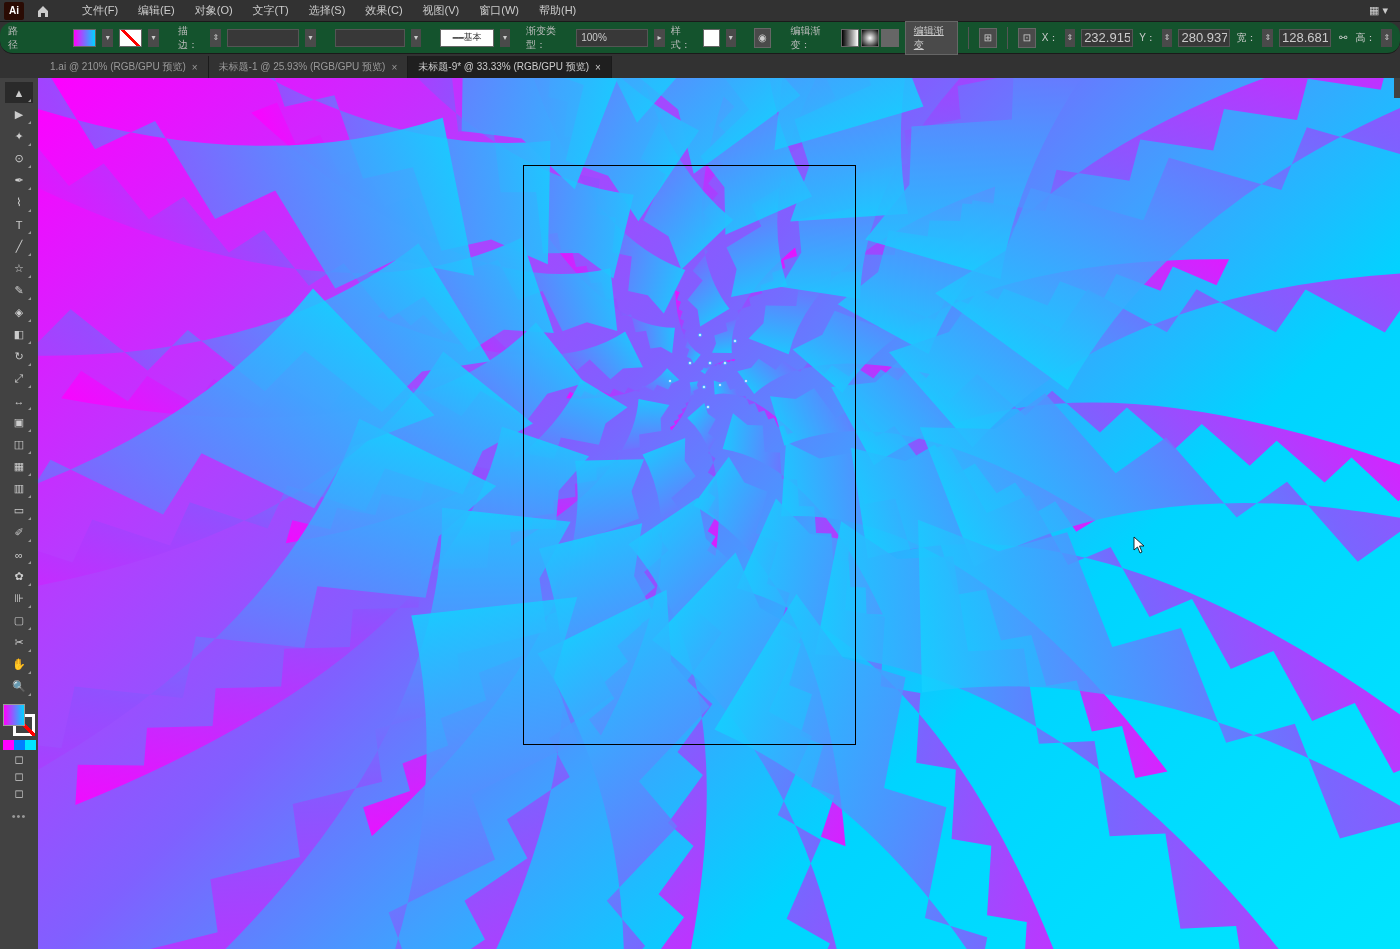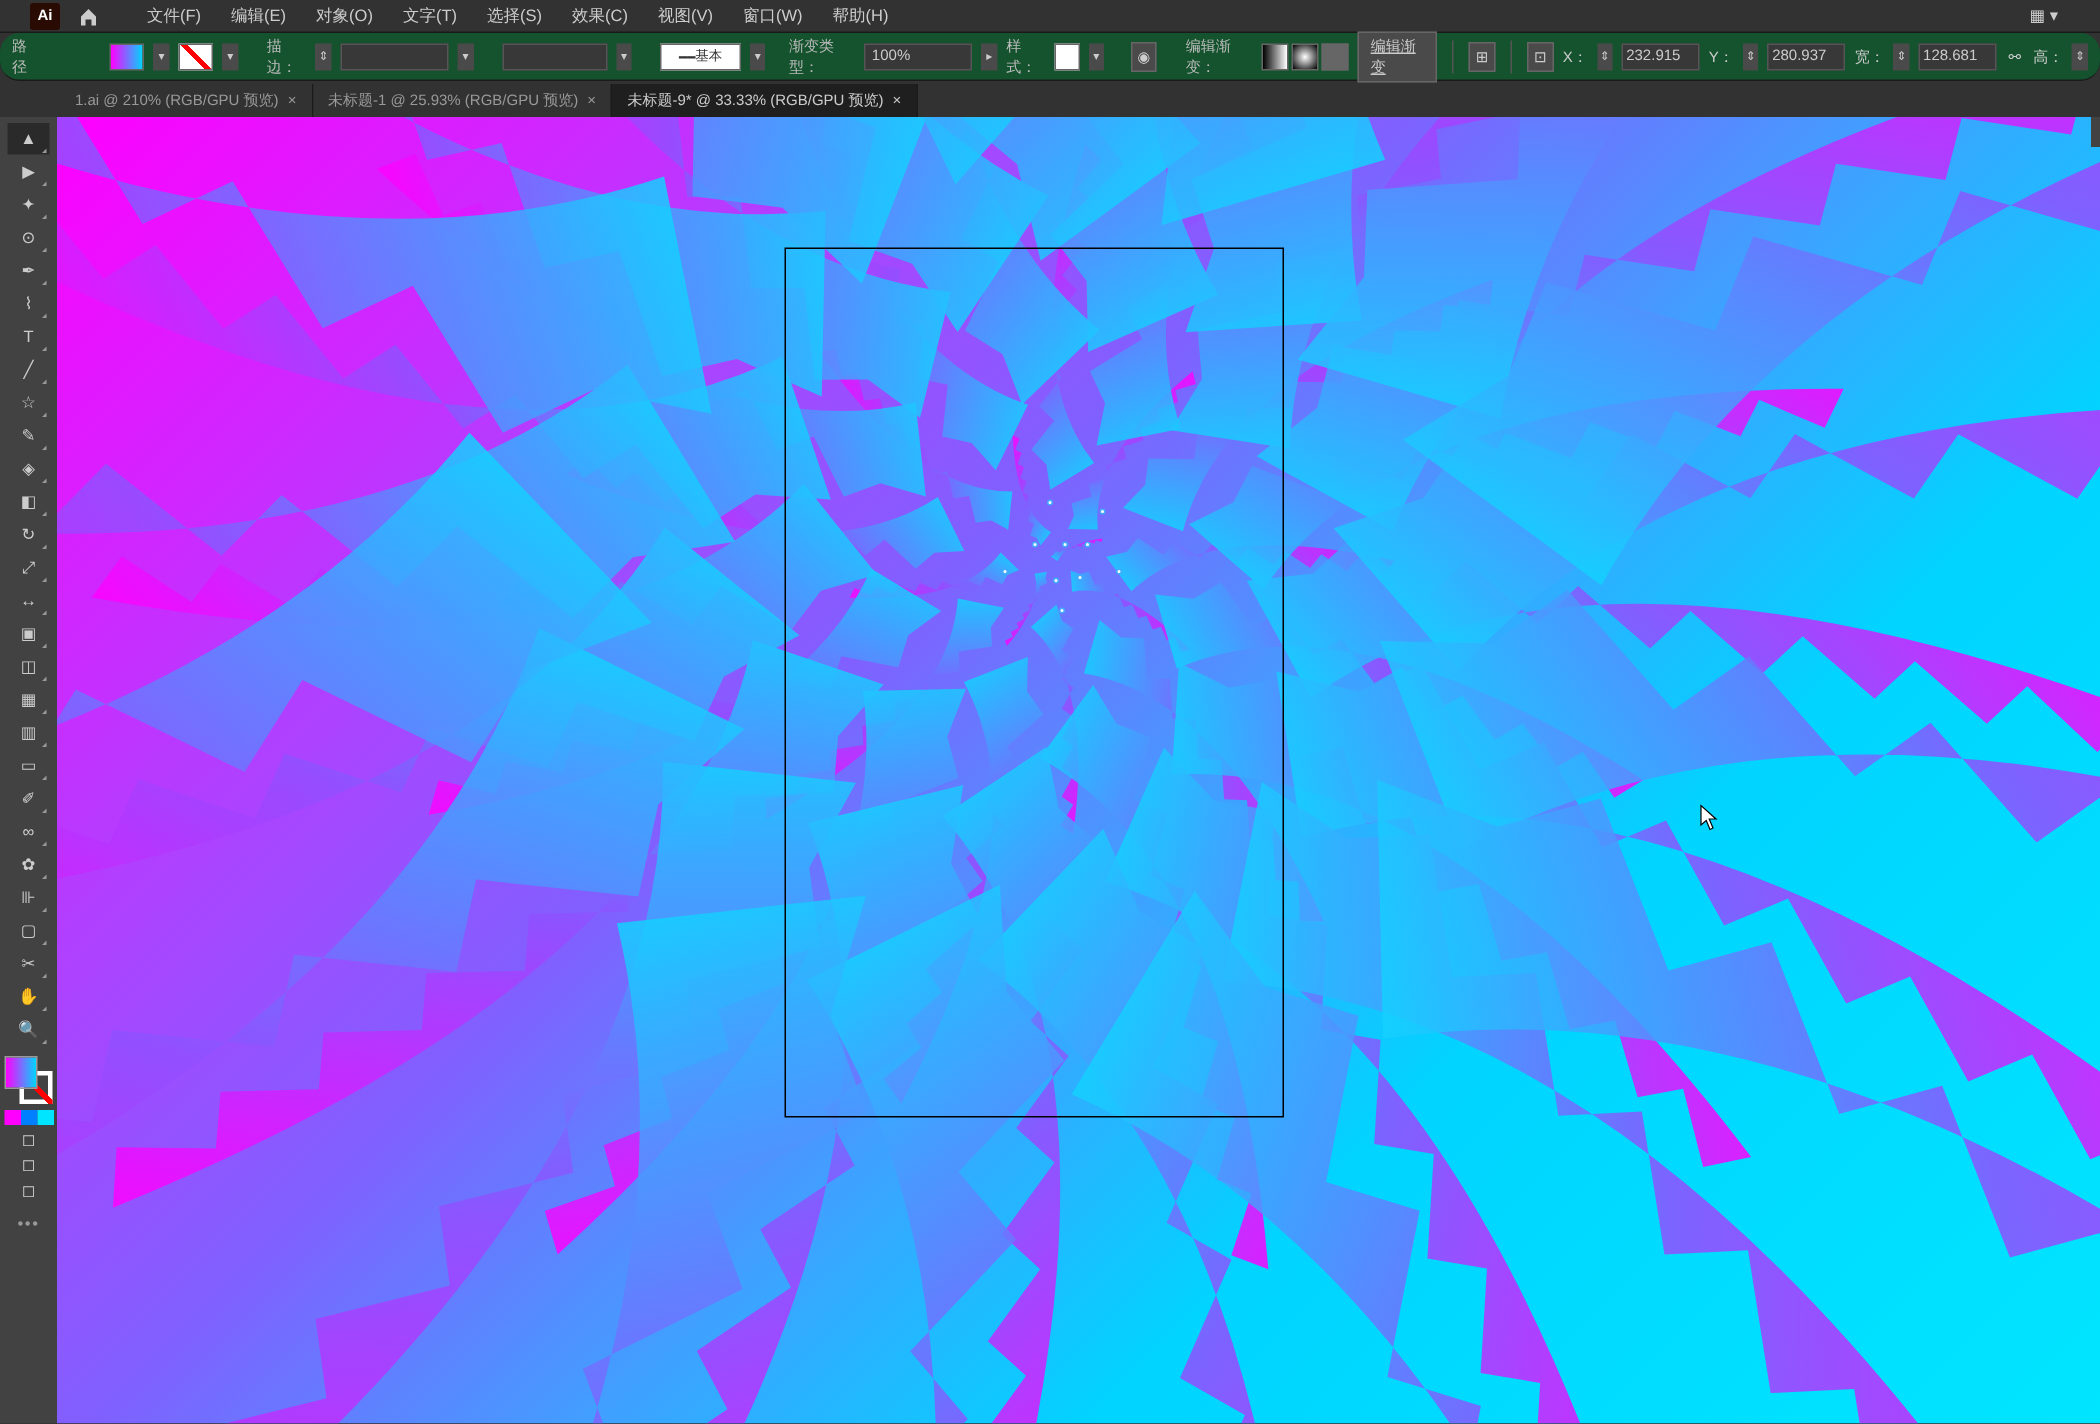--- a/index.html
+++ b/index.html
@@ -1,40 +1,40 @@
 <!DOCTYPE html>
 <html><head>
   <meta charset="utf-8">
   <style>
     * { margin: 0; padding: 0; box-sizing: border-box; font-family: "Microsoft YaHei", Arial, sans-serif; }
     body { width: 1400px; height: 949px; background: #323232; overflow: hidden; color: #ccc; font-size: 11px; position: relative; }
     
     
-    .menu-bar { height: 22px; background: #323232; display: flex; align-items: center; padding: 0 20px; border-bottom: 1px solid #1a1a1a; }
+    .menu-bar { height: 22px; background: #323232; display: flex; align-items: center; padding: 0 4px; border-bottom: 1px solid #1a1a1a; }
     .app-logo { width: 20px; height: 18px; background: #2a0b03; color: #fff; font-weight: bold; display: flex; align-items: center; justify-content: center; border-radius: 2px; margin-right: 10px; font-size: 10px; }
     .home-icon { width: 18px; height: 18px; display: flex; align-items: center; justify-content: center; margin-right: 20px; }
     .menu-item { padding: 3px 10px; cursor: pointer; }
     .workspace-selector { margin-left: auto; padding: 3px 8px; display: flex; align-items: center; gap: 4px; }
 
     
     .control-bar { height: 32px; background: #14532d; display: flex; align-items: center; padding: 0 8px; border-bottom: 1px solid #1a1a1a; gap: 6px; font-size: 10px; border-radius: 13px; }
     .control-label { color: #bbb; }
     .fill-swatch { width: 26px; height: 18px; background: linear-gradient(90deg, #ff00ff, #00d4ff); border: 1px solid #666; cursor: pointer; }
     .stroke-swatch { width: 26px; height: 18px; background: #fff; border: 1px solid #666; position: relative; cursor: pointer; }
     .stroke-swatch::after { content: ''; position: absolute; top: 0; left: 0; right: 0; bottom: 0; background: linear-gradient(45deg, transparent 44%, red 44%, red 56%, transparent 56%); }
     .dropdown-arrow { width: 12px; height: 18px; background: #4a4a4a; display: flex; align-items: center; justify-content: center; cursor: pointer; font-size: 8px; }
     .control-input { width: 72px; height: 18px; background: #383838; border: 1px solid #555; color: #ccc; padding: 0 4px; font-size: 10px; }
     .brush-preview { width: 60px; height: 18px; background: #fff; border: 1px solid #666; display: flex; align-items: center; justify-content: center; color: #333; font-size: 9px; }
     .style-swatch { width: 18px; height: 18px; background: #fff; border: 1px solid #666; }
     .gradient-btns { display: flex; gap: 2px; }
     .gradient-btn { width: 18px; height: 18px; background: #4a4a4a; border: 1px solid #666; cursor: pointer; }
     .edit-gradient-btn { padding: 2px 8px; background: #4a4a4a; border: 1px solid #666; cursor: pointer; font-size: 10px; text-decoration: underline; }
     .align-btn, .transform-btn { width: 20px; height: 20px; background: #4a4a4a; border: 1px solid #666; cursor: pointer; display: flex; align-items: center; justify-content: center; }
     .coord-label { font-size: 10px; }
-    .coord-input { width: 52px; height: 18px; background: #383838; border: 1px solid #555; color: #ccc; padding: 0 2px; font-size: 10px; }
+    .coord-input { width: 52px; height: 18px; background: #383838; border: 1px solid #555; color: #ccc; padding: 0 2px; font-size: 13px; }
     .link-icon { width: 14px; height: 18px; display: flex; align-items: center; justify-content: center; }
     .divider { width: 1px; height: 22px; background: #555; margin: 0 4px; }
 
     
     .tabs-bar { height: 24px; background: #323232; display: flex; align-items: flex-end; padding: 0 40px; }
     .tab { padding: 4px 10px; background: #323232; color: #999; font-size: 10px; display: flex; align-items: center; gap: 6px; cursor: pointer; border-right: 1px solid #1a1a1a; }
     .tab.active { background: #1f1f1f; color: #ccc; }
     .tab-close { font-size: 10px; cursor: pointer; }
 
     

